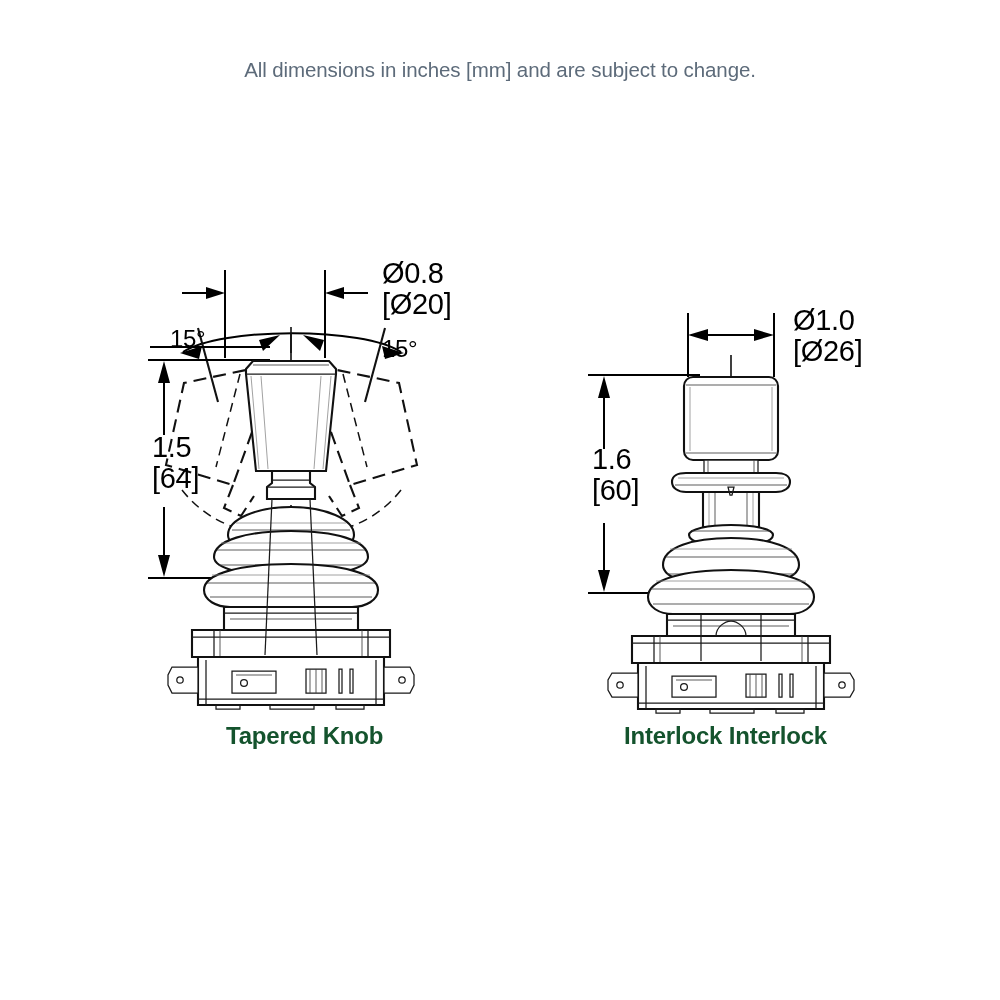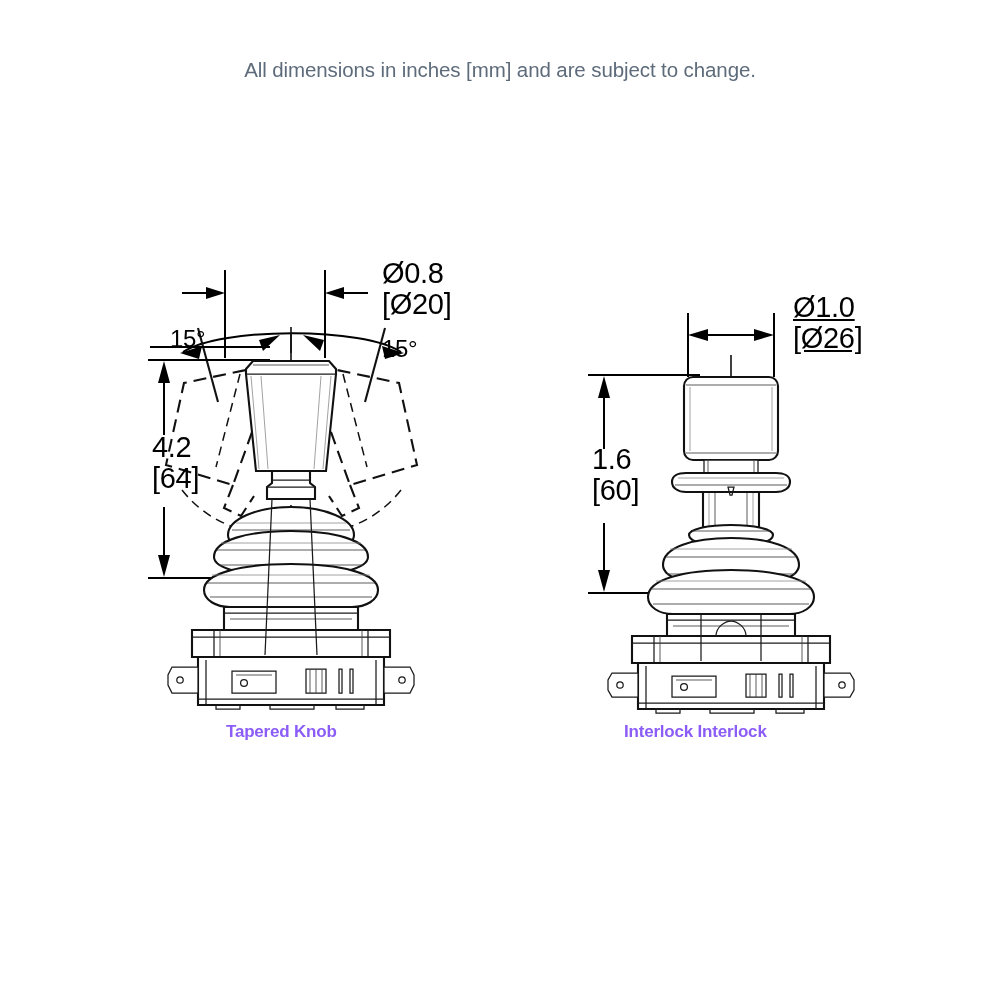--- a/index.html
+++ b/index.html
@@ -68,23 +68,23 @@
   .caption-row {
     position: absolute;
     left: 0;
     top: 722px;
     width: 1000px;
     height: 36px;
   }
   .caption {
     position: absolute;
     font-family: "Liberation Sans", sans-serif;
-    font-size: 17px;
+    font-size: 24px;
     font-weight: bold;
-    color: #8b5cf6;
+    color: #14532d;
     white-space: nowrap;
     letter-spacing: -0.2px;
   }
   #caption-left  { left: 226px; top: 0; }
   #caption-right { left: 624px; top: 0; }
 
   .dimlabel {
     position: absolute;
     font-family: "Liberation Sans", sans-serif;
     font-size: 29px;
@@ -98,21 +98,21 @@
     font-family: "Liberation Sans", sans-serif;
     font-size: 24px;
     color: #000000;
     white-space: nowrap;
     letter-spacing: -0.3px;
   }
   #lbl-left-dia    { left: 382px; top: 258px; }
   #lbl-left-height { left: 152px; top: 432px; }
   #lbl-angle-l     { left: 170px; top: 325px; }
   #lbl-angle-r     { left: 382px; top: 335px; }
-  #lbl-right-dia   { left: 793px; top: 292px; text-decoration: underline; }
+  #lbl-right-dia   { left: 793px; top: 305px; }
   #lbl-right-height{ left: 592px; top: 444px; }
 </style>
 </head>
 <body>
 
 <div id="sheet">
 
   <div class="note-bar">
     <span class="note-text">All dimensions in inches [mm] and are subject to change.</span>
   </div>
@@ -355,21 +355,21 @@
       <path class="ln-thin" d="M141,379 L141,426"></path>
       <path class="ln-thin" d="M201,379 L201,426"></path>
     </svg>
 
     <div class="dimlabel" id="lbl-left-dia">
       <div>Ø0.8</div>
       <div>[Ø20]</div>
     </div>
 
     <div class="dimlabel" id="lbl-left-height">
-      <div>4.2</div>
+      <div>1.5</div>
       <div>[64]</div>
     </div>
 
     <div class="anglelabel" id="lbl-angle-l">15°</div>
     <div class="anglelabel" id="lbl-angle-r">15°</div>
 
     <div class="dimlabel" id="lbl-right-dia">
       <div>Ø1.0</div>
       <div>[Ø26]</div>
     </div>

